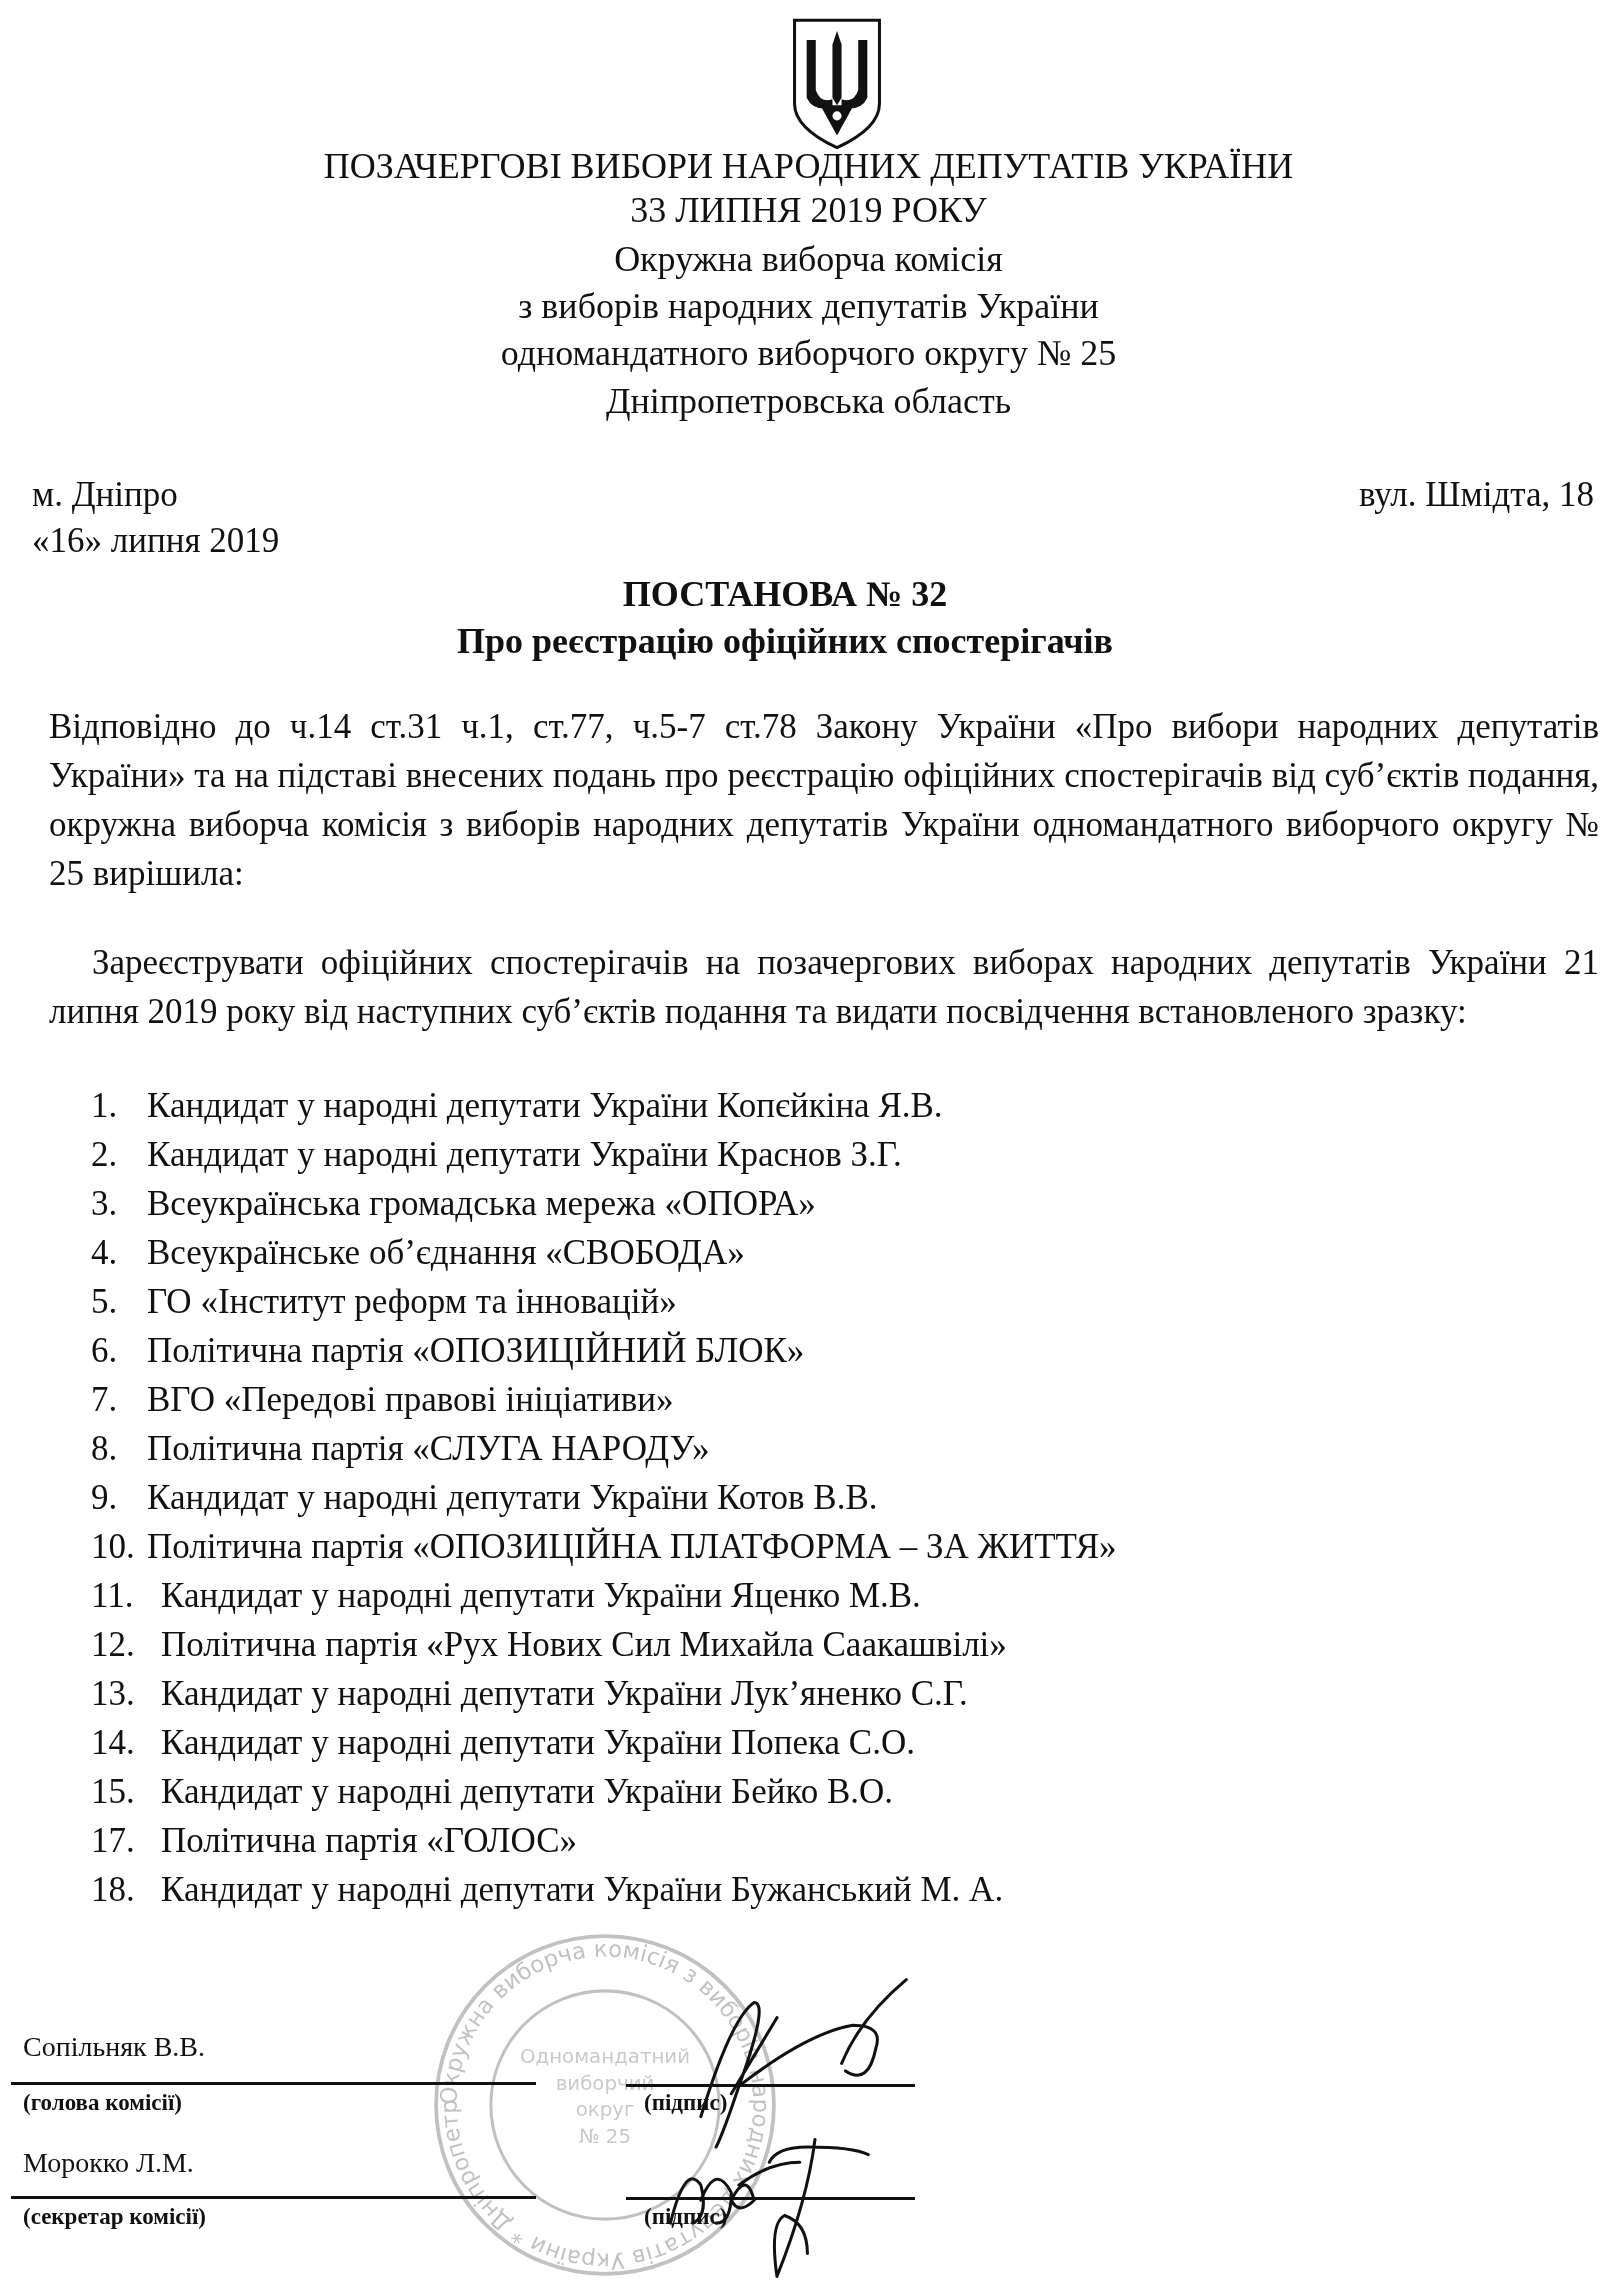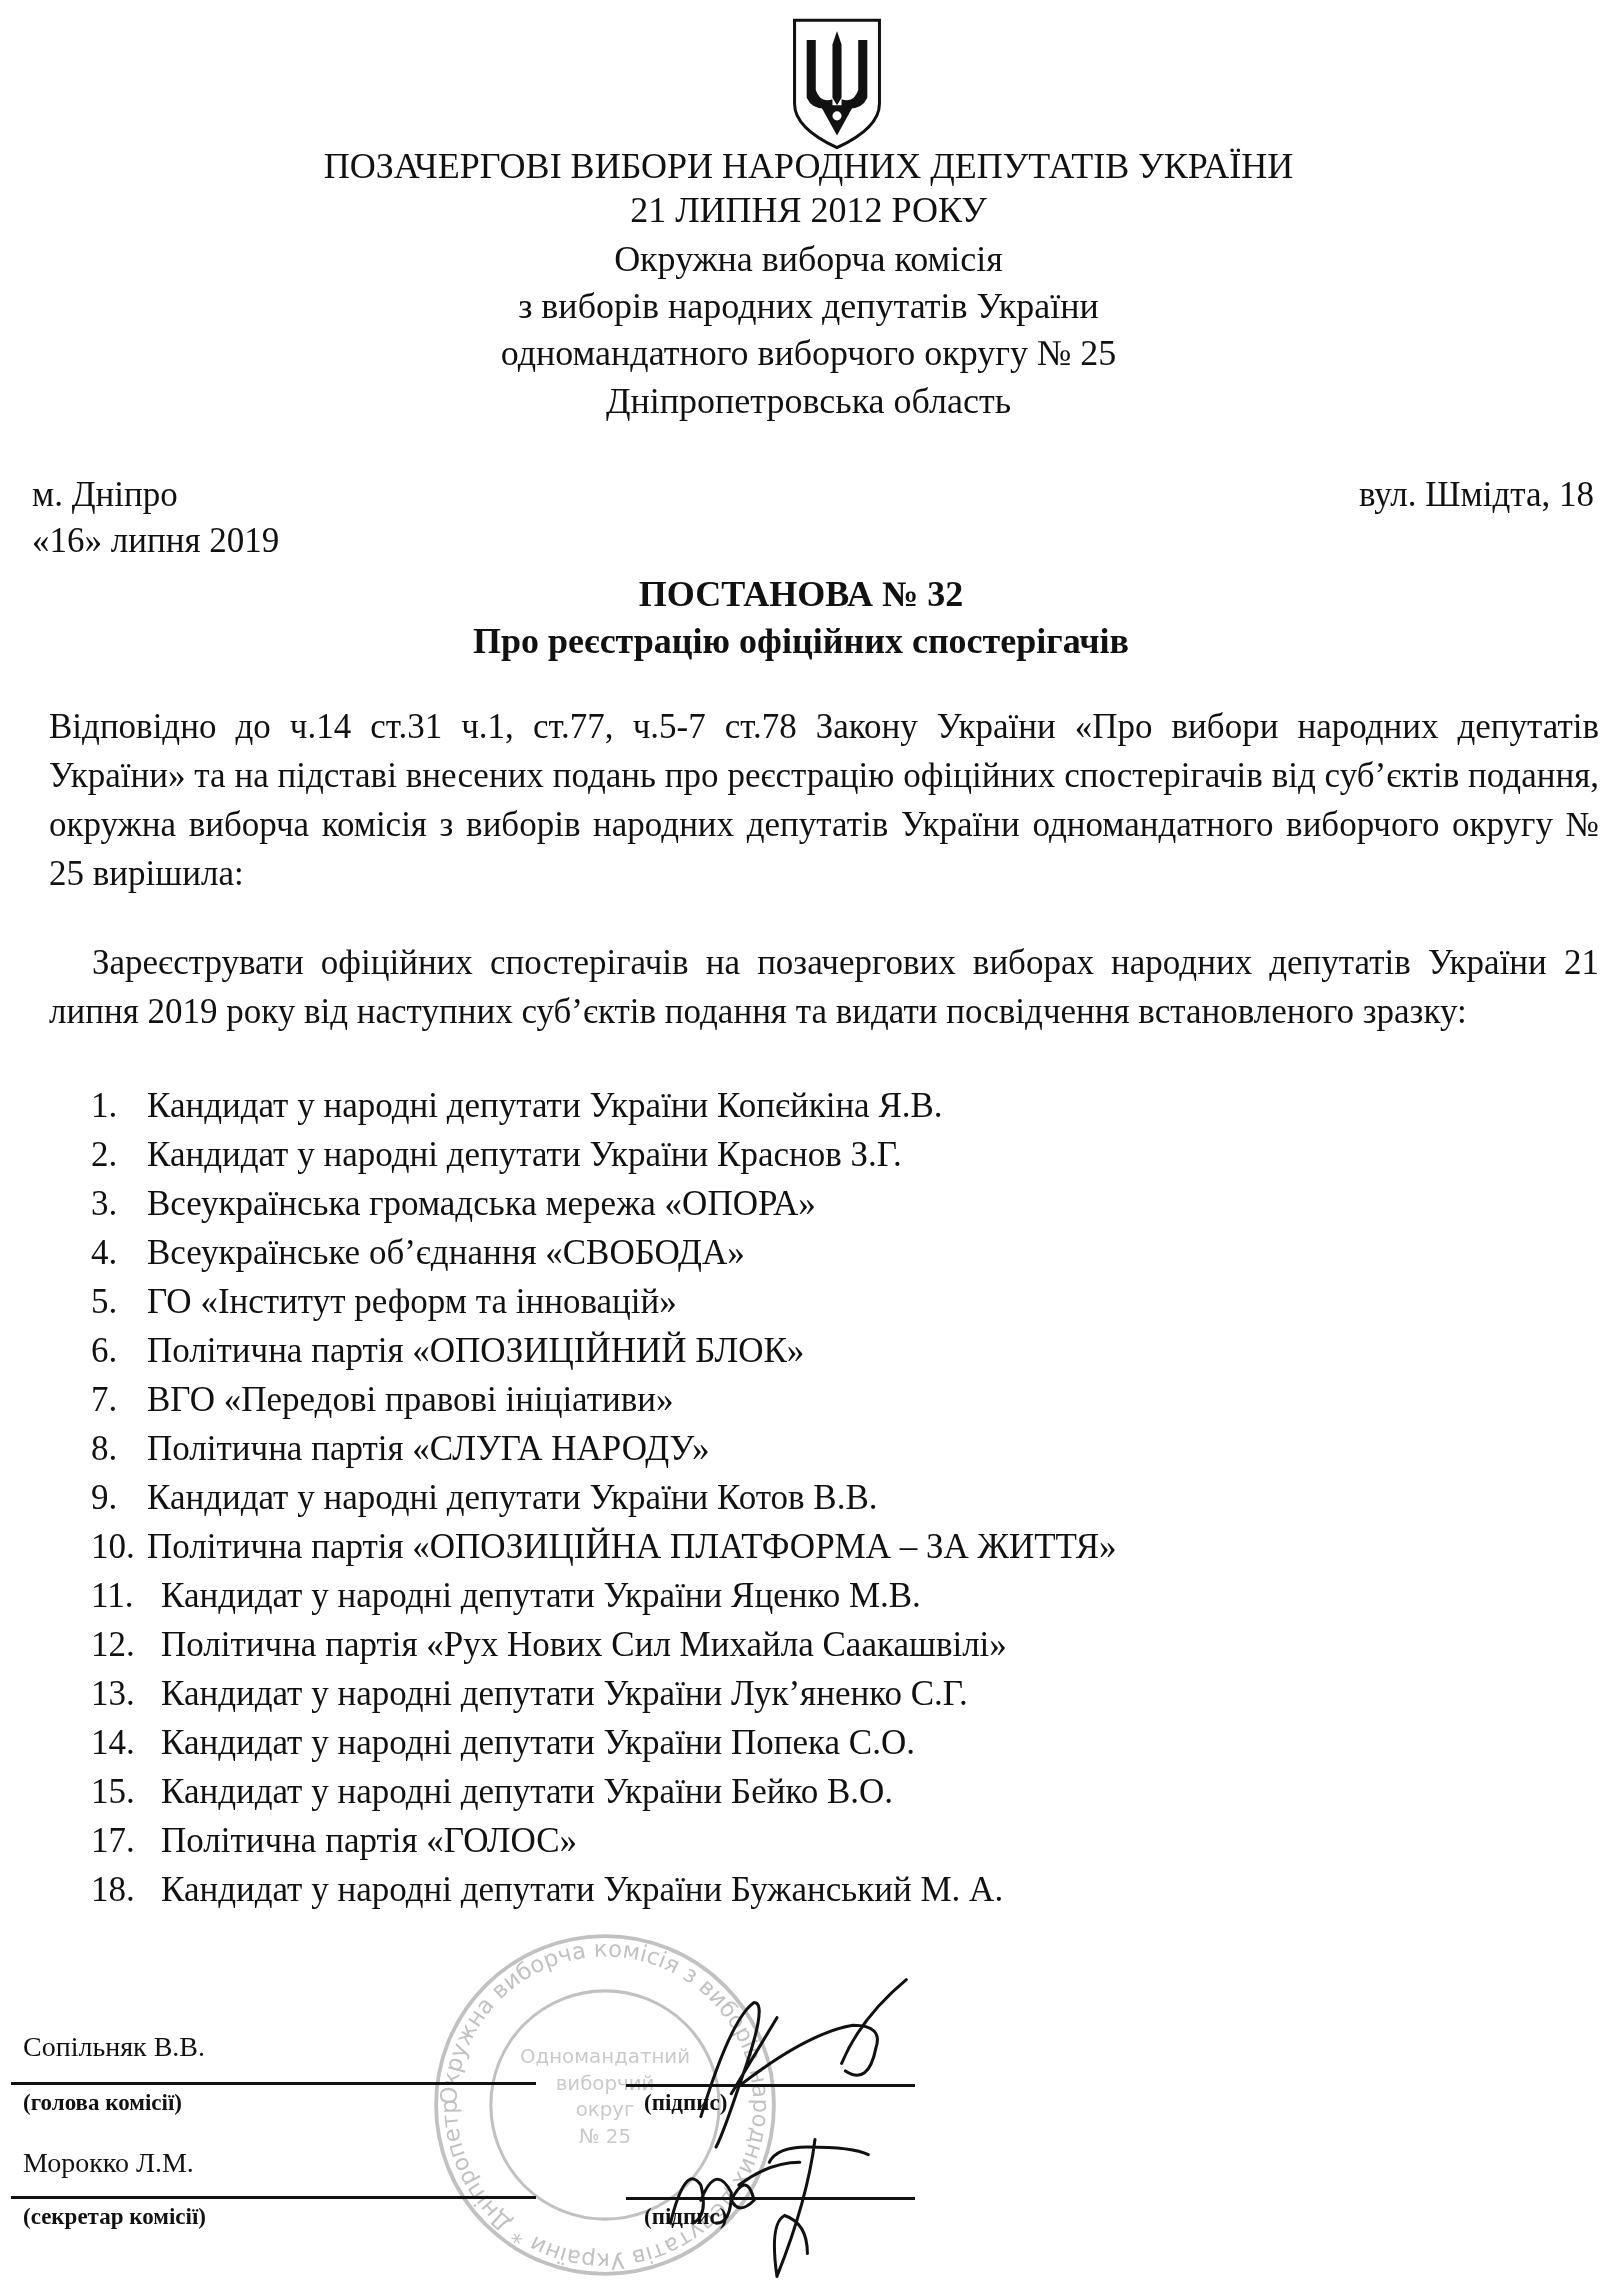--- a/index.html
+++ b/index.html
@@ -3,21 +3,21 @@
 <meta charset="utf-8">
 <style>
   html, body { margin: 0; padding: 0; background: #ffffff; }
   body { width: 1617px; height: 2284px; position: relative; overflow: hidden;
          font-family: "Liberation Serif", "DejaVu Serif", serif; color: #111; }
   .abs { position: absolute; }
   .emblem { left: 790px; top: 13.7px; width: 94px; height: 137px; }
   .hdr { left: 0; width: 1617px; text-align: center; font-size: 36px; line-height: 46px; }
   .left { left: 32px; font-size: 35px; line-height: 46px; }
   .right { right: 23px; font-size: 35px; line-height: 46px; }
-  .title { left: 16px; width: 1570px; text-align: center; font-weight: bold; font-size: 36px; line-height: 47px; }
+  .title { left: 0; width: 1570px; text-align: center; font-weight: bold; font-size: 36px; line-height: 47px; }
   .para { left: 49px; width: 1550px; font-size: 35px; line-height: 49px; text-align: justify; }
   .para.indent { text-indent: 43px; }
   .para b { font-weight: normal; }
   .list { left: 91px; top: 1081px; font-size: 35px; line-height: 49px; margin: 0; padding: 0; list-style: none; }
   .list li { display: flex; }
   .list .num { display: inline-block; min-width: 56px; }
   .list .num.wide { min-width: 70px; }
   .sig-name { left: 23px; font-size: 28px; }
   .sig-line { height: 3px; background: #111; }
   .sig-label { font-size: 23px; font-weight: bold; }
@@ -30,21 +30,21 @@
 <svg class="abs emblem" viewBox="0 0 124 180">
   <path d="M6 8 L118 8 L118 118 Q118 150 62 176 Q6 150 6 118 Z" fill="none" stroke="#111" stroke-width="4"></path>
   <path d="M62 22 L68 40 L68 110 L62 120 L56 110 L56 40 Z" fill="#111"></path>
   <path d="M22 34 L34 34 L34 100 Q40 118 56 112 L56 124 Q30 128 22 110 Z" fill="#111"></path>
   <path d="M102 34 L90 34 L90 100 Q84 118 68 112 L68 124 Q94 128 102 110 Z" fill="#111"></path>
   <path d="M40 120 L84 120 L62 160 Z" fill="#111"></path>
   <circle cx="62" cy="134" r="6" fill="#fff"></circle>
 </svg>
 
 <div class="abs hdr" style="top:143px">ПОЗАЧЕРГОВІ ВИБОРИ НАРОДНИХ ДЕПУТАТІВ УКРАЇНИ</div>
-<div class="abs hdr" style="top:187px">21 ЛИПНЯ 2012 РОКУ</div>
+<div class="abs hdr" style="top:187px">33 ЛИПНЯ 2019 РОКУ</div>
 <div class="abs hdr" style="top:236px">Окружна виборча комісія</div>
 <div class="abs hdr" style="top:283px">з виборів народних депутатів України</div>
 <div class="abs hdr" style="top:330px">одномандатного виборчого округу № 25</div>
 <div class="abs hdr" style="top:378px">Дніпропетровська область</div>
 
 <div class="abs left" style="top:472px">м. Дніпро</div>
 <div class="abs left" style="top:518px">«16» липня 2019</div>
 <div class="abs right" style="top:472px">вул. Шмідта, 18</div>
 
 <div class="abs title" style="top:571px">ПОСТАНОВА № 32</div>

